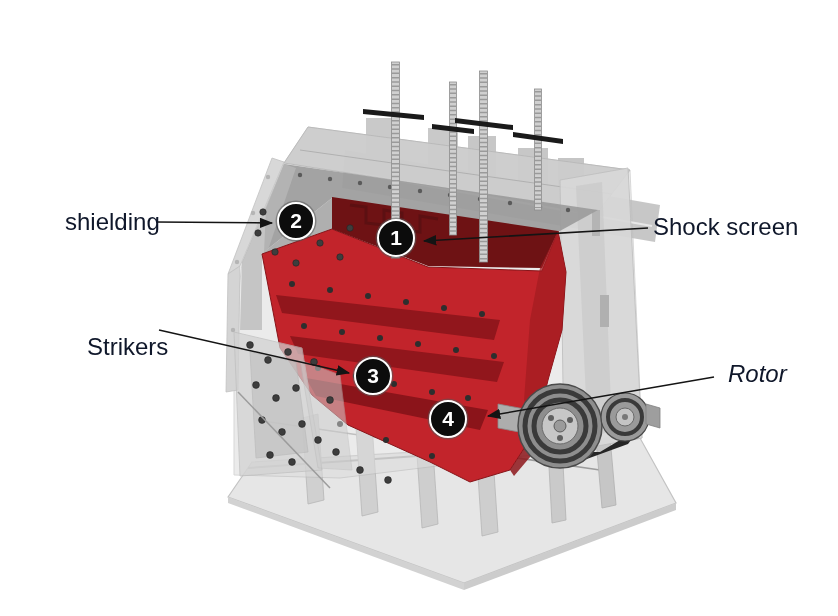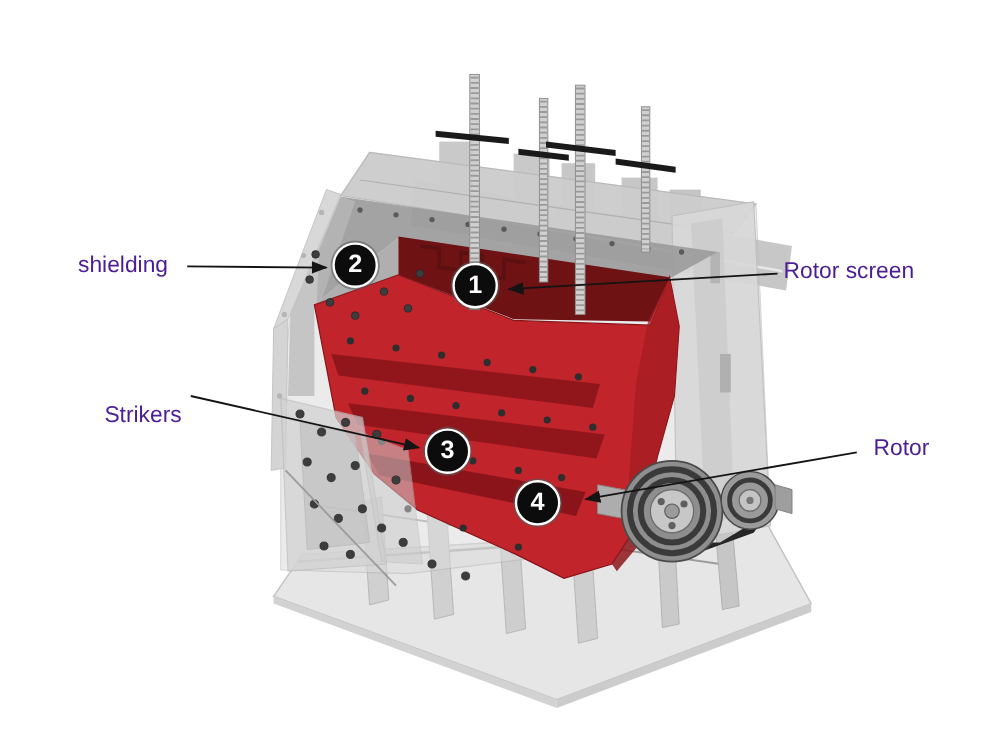--- a/index.html
+++ b/index.html
@@ -6,42 +6,42 @@
   .stage{
     position:relative;
     width:838px;height:616px;
     background:#ffffff;
     font-family:"Liberation Sans", sans-serif;
     overflow:hidden;
   }
   .machine-svg{position:absolute;left:0;top:0;}
   .callout-label{
     position:absolute;
-    font-size:19px;
+    font-size:24px;
     line-height:22px;
-    color:#4c1d95;
+    color:#0f172a;
     white-space:nowrap;
   }
   .num-badge{
     position:absolute;
     width:38px;height:38px;
     border-radius:50%;
     background:#0c0c0c;
     border:2.5px solid #ffffff;
     box-shadow:0 0 0 1.5px rgba(90,90,90,.55);
     color:#ffffff;
     font-size:21px;
     font-weight:bold;
     display:flex;align-items:center;justify-content:center;
     box-sizing:border-box;
   }
   #lbl-shielding{left:65px;top:211px;}
   #lbl-shock{left:653px;top:216px;}
   #lbl-strikers{left:87px;top:312px;margin-top:24px;}
-  #lbl-rotor{left:728px;top:363px;}
+  #lbl-rotor{left:728px;top:363px;font-style:italic;}
   #badge-1{left:377px;top:219px;}
   #badge-2{left:277px;top:202px;}
   #badge-3{left:354px;top:357px;}
   #badge-4{left:429px;top:400px;}
 </style>
 </head>
 <body>
 
 <div class="stage">
 
@@ -240,21 +240,21 @@
     </g>
 
     <g stroke="#141414" stroke-width="1.5" marker-end="url(#ah)">
       <line x1="156" y1="222" x2="272" y2="223"></line>
       <line x1="648" y1="228" x2="424" y2="241"></line>
       <line x1="159" y1="330" x2="349" y2="373"></line>
       <line x1="714" y1="377" x2="488" y2="416"></line>
     </g>
   </svg>
 
-  <div class="callout-label" id="lbl-shock">Rotor screen</div>
+  <div class="callout-label" id="lbl-shock">Shock screen</div>
   <div class="callout-label" id="lbl-shielding">shielding</div>
   <div class="callout-label" id="lbl-strikers">Strikers</div>
   <div class="callout-label" id="lbl-rotor">Rotor</div>
 
   <div class="num-badge" id="badge-1">1</div>
   <div class="num-badge" id="badge-2">2</div>
   <div class="num-badge" id="badge-3">3</div>
   <div class="num-badge" id="badge-4">4</div>
 
 </div>

